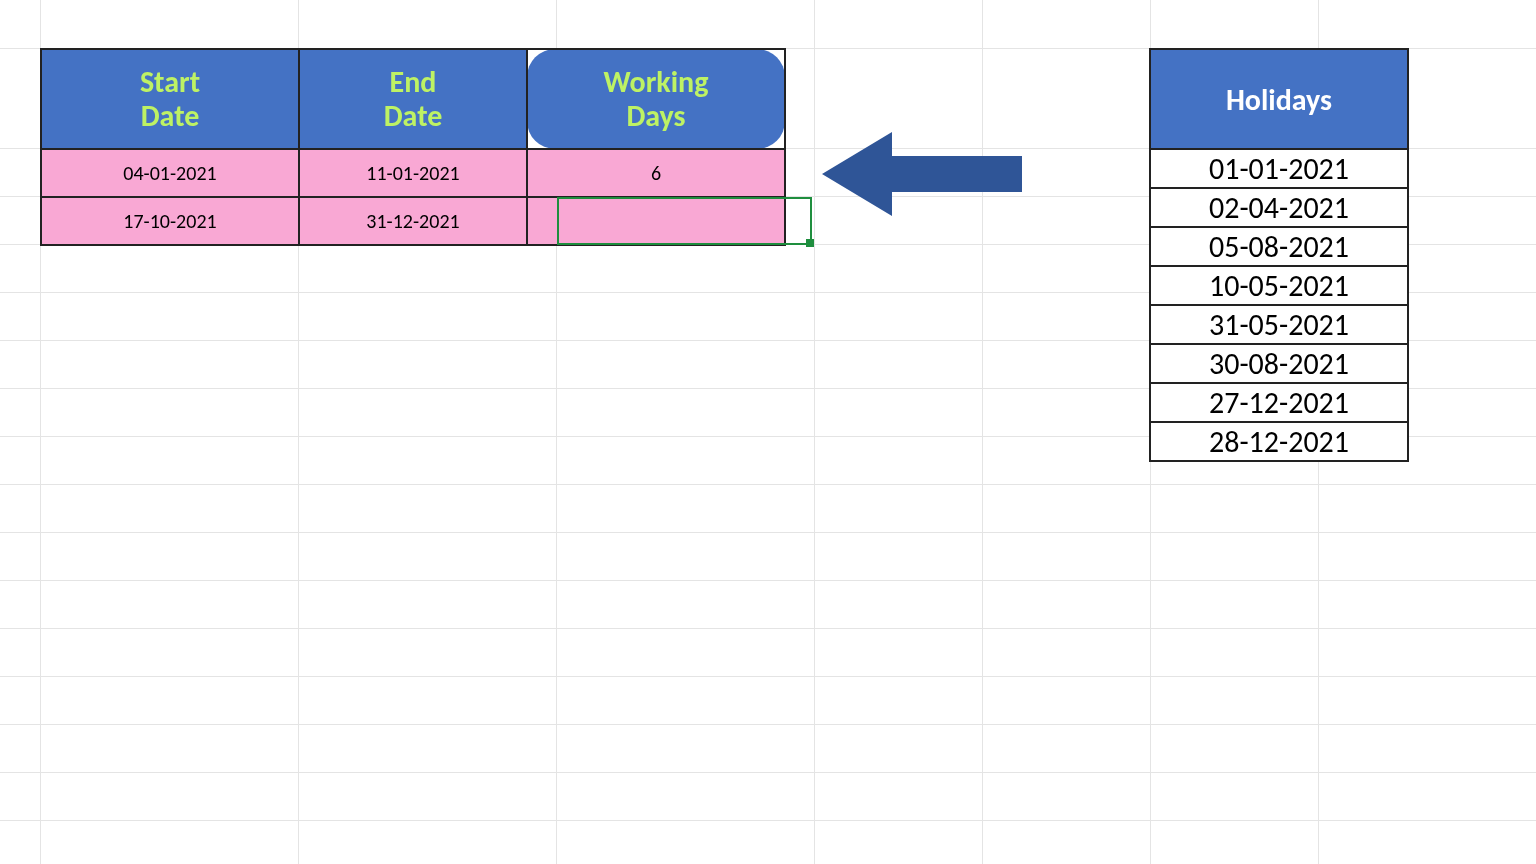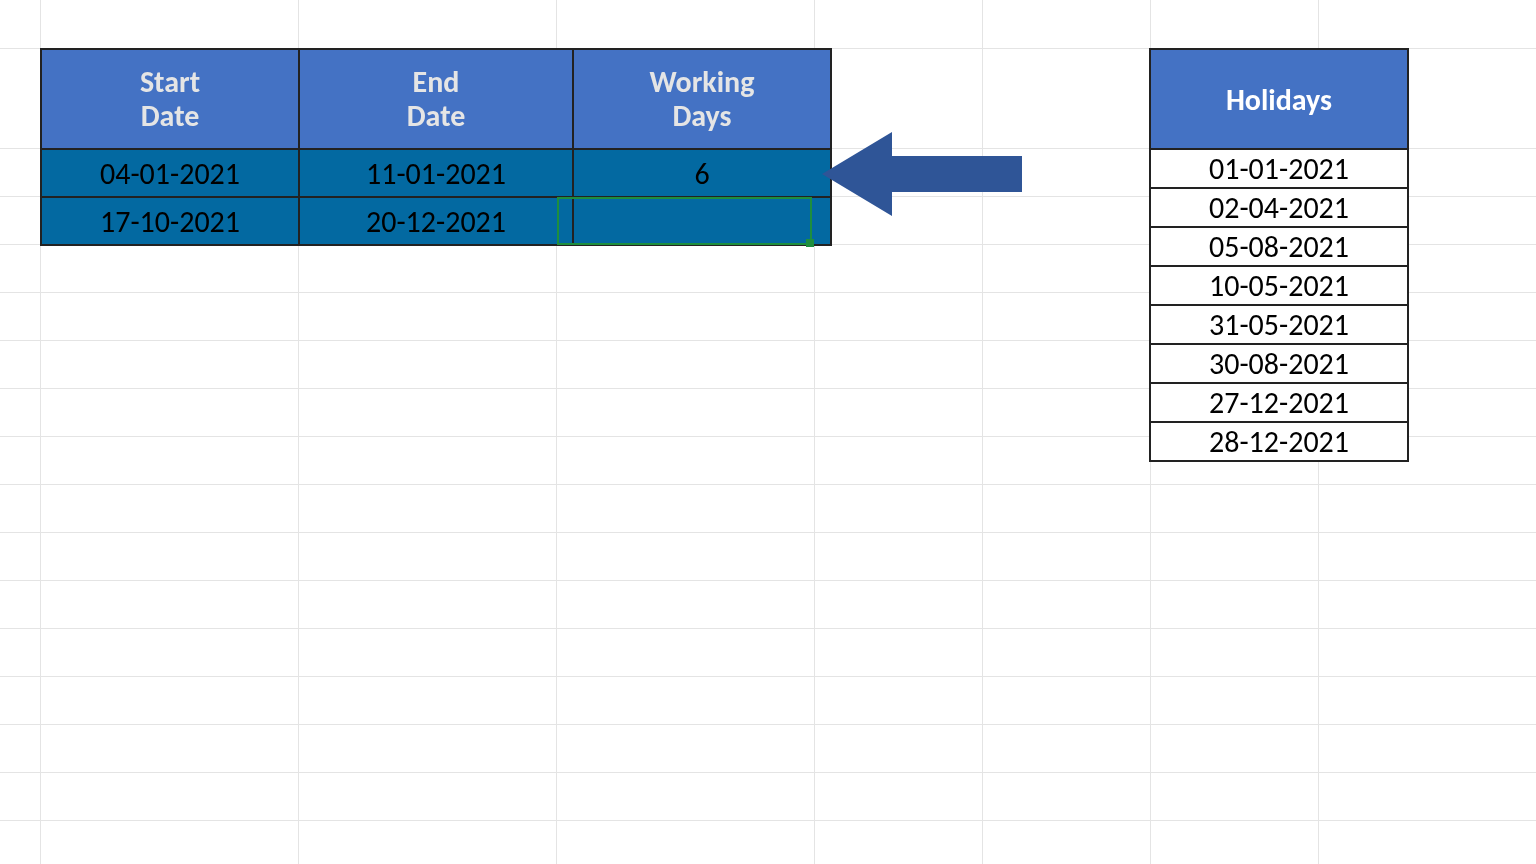--- a/index.html
+++ b/index.html
@@ -30,38 +30,38 @@
     .main-table {
       position: absolute;
       left: 40px;
       top: 48px;
       border-collapse: collapse;
       background: #fff;
     }
     .main-table th, .main-table td {
       border: 2px solid #222;
       text-align: center;
-      font-size: 30px;
+      font-size: 20px;
       padding: 0;
       vertical-align: middle;
-      background: #0369a1;
+      background: #f9a8d4;
     }
     .main-table th {
       background: #4472C4;
-      color: #e5e5e5;
+      color: #bef264;
       font-weight: bold;
       font-size: 30px;
       line-height: 1.15;
       height: 100px;
       padding: 8px 0;
     }
     .main-table td { height: 48px; }
     .col-a { width: 258px; }
-    .col-b { width: 274px; }
-    .col-c { width: 258px; }
+    .col-b { width: 228px; }
+    .col-c { width: 258px; border-radius: 28px; }
 
     .holidays-table {
       position: absolute;
       left: 1149px;
       top: 48px;
       border-collapse: collapse;
       background: #fff;
     }
     .holidays-table th, .holidays-table td {
       border: 2px solid #222;
@@ -141,21 +141,21 @@
     </tr>
   </thead>
   <tbody>
     <tr>
       <td>04-01-2021</td>
       <td>11-01-2021</td>
       <td>6</td>
     </tr>
     <tr>
       <td>17-10-2021</td>
-      <td>20-12-2021</td>
+      <td>31-12-2021</td>
       <td></td>
     </tr>
   </tbody>
 </table>
 
 <table class="holidays-table">
   <thead>
     <tr>
       <th>Holidays</th>
     </tr>

